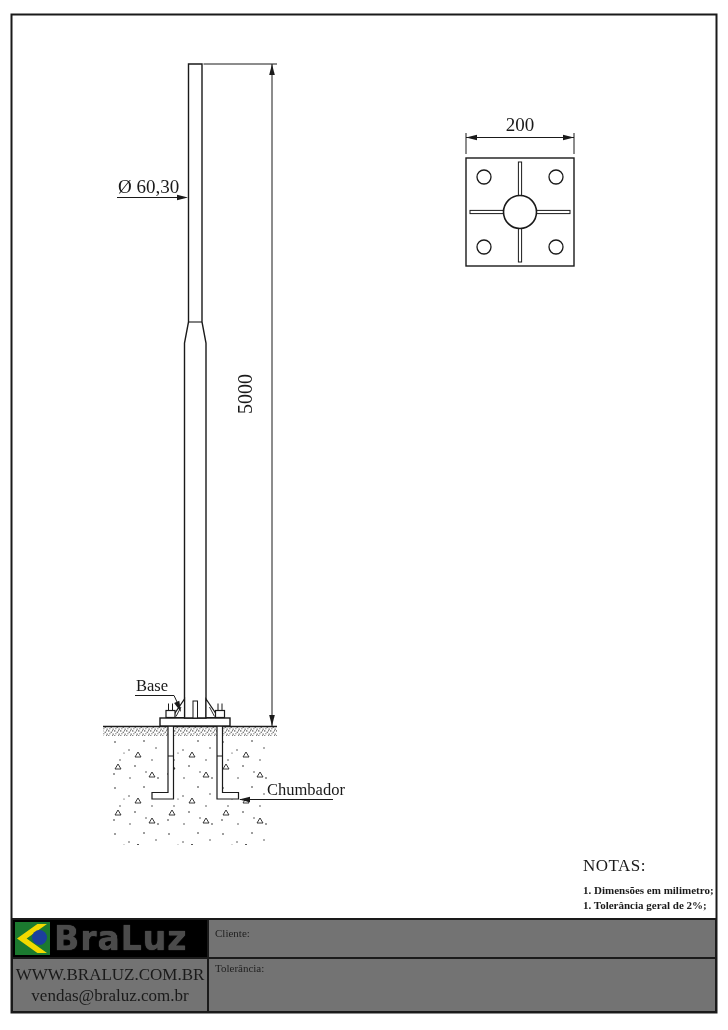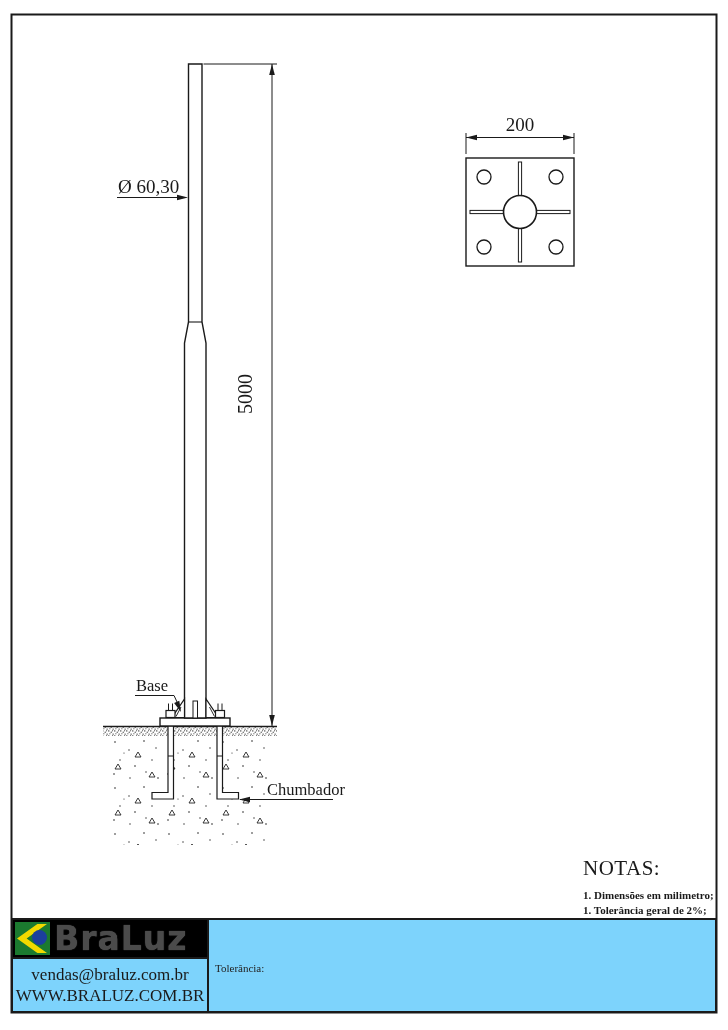--- a/index.html
+++ b/index.html
@@ -14,29 +14,29 @@
   html,body{margin:0;padding:0;}
   body{
     width:728px;height:1030px;position:relative;background:#ffffff;
     font-family:"Liberation Serif", serif;color:var(--line);
   }
   svg{position:absolute;left:0;top:0;color:var(--line);}
   svg text{fill:currentColor;font-family:"Liberation Serif", serif;}
 
   
   .notes{position:absolute;left:583px;top:856px;width:140px;}
-  .notes-heading{font-size:21px;letter-spacing:.5px;margin-bottom:7px;}
+  .notes-heading{font-size:17px;letter-spacing:.5px;margin-bottom:7px;}
   .note-item{font-size:11px;line-height:1.4;font-weight:bold;}
 
   
   .titleblock{
     position:absolute;left:11px;top:918px;width:706px;height:95px;
     border:2px solid var(--line);
     display:grid;grid-template-columns:196px 1fr;grid-template-rows:39px 1fr;
-    background:#7dd3fc;
+    background:#737373;
   }
   .tb-logo-cell{
     grid-column:1;grid-row:1;background:var(--logo-bg);
     border-right:2px solid var(--line);border-bottom:2px solid var(--line);
     display:flex;align-items:center;padding-left:2px;overflow:hidden;
   }
   .flag{width:35px;height:33px;background:var(--flag-green);position:relative;flex:0 0 auto;}
   .flag-yellow{position:absolute;left:2px;top:2px;width:30px;height:29px;background:var(--flag-yellow);
     clip-path:polygon(100% 0,32% 50%,100% 100%,68% 100%,0 50%,68% 0);}
   .flag-blue{position:absolute;left:17px;top:8px;width:15px;height:15px;border-radius:50%;background:var(--flag-blue);}
@@ -179,20 +179,24 @@
 </div>
 
 <div class="titleblock">
   <div class="tb-logo-cell">
     <div class="flag">
       <div class="flag-yellow"></div>
       <div class="flag-blue"></div>
     </div>
     <div class="logo-text">BraLuz</div>
   </div>
+  <div class="tb-client-cell">
+    <span class="tb-label">Cliente:</span>
+    <span></span>
+  </div>
   <div class="tb-web-cell">
+    <div>WWW.BRALUZ.COM.BR</div>
     <div>vendas@braluz.com.br</div>
-    <div>WWW.BRALUZ.COM.BR</div>
   </div>
   <div class="tb-desc-cell">
     <span class="tb-label">Tolerância:</span>
   </div>
 </div>
 
 </body></html>

